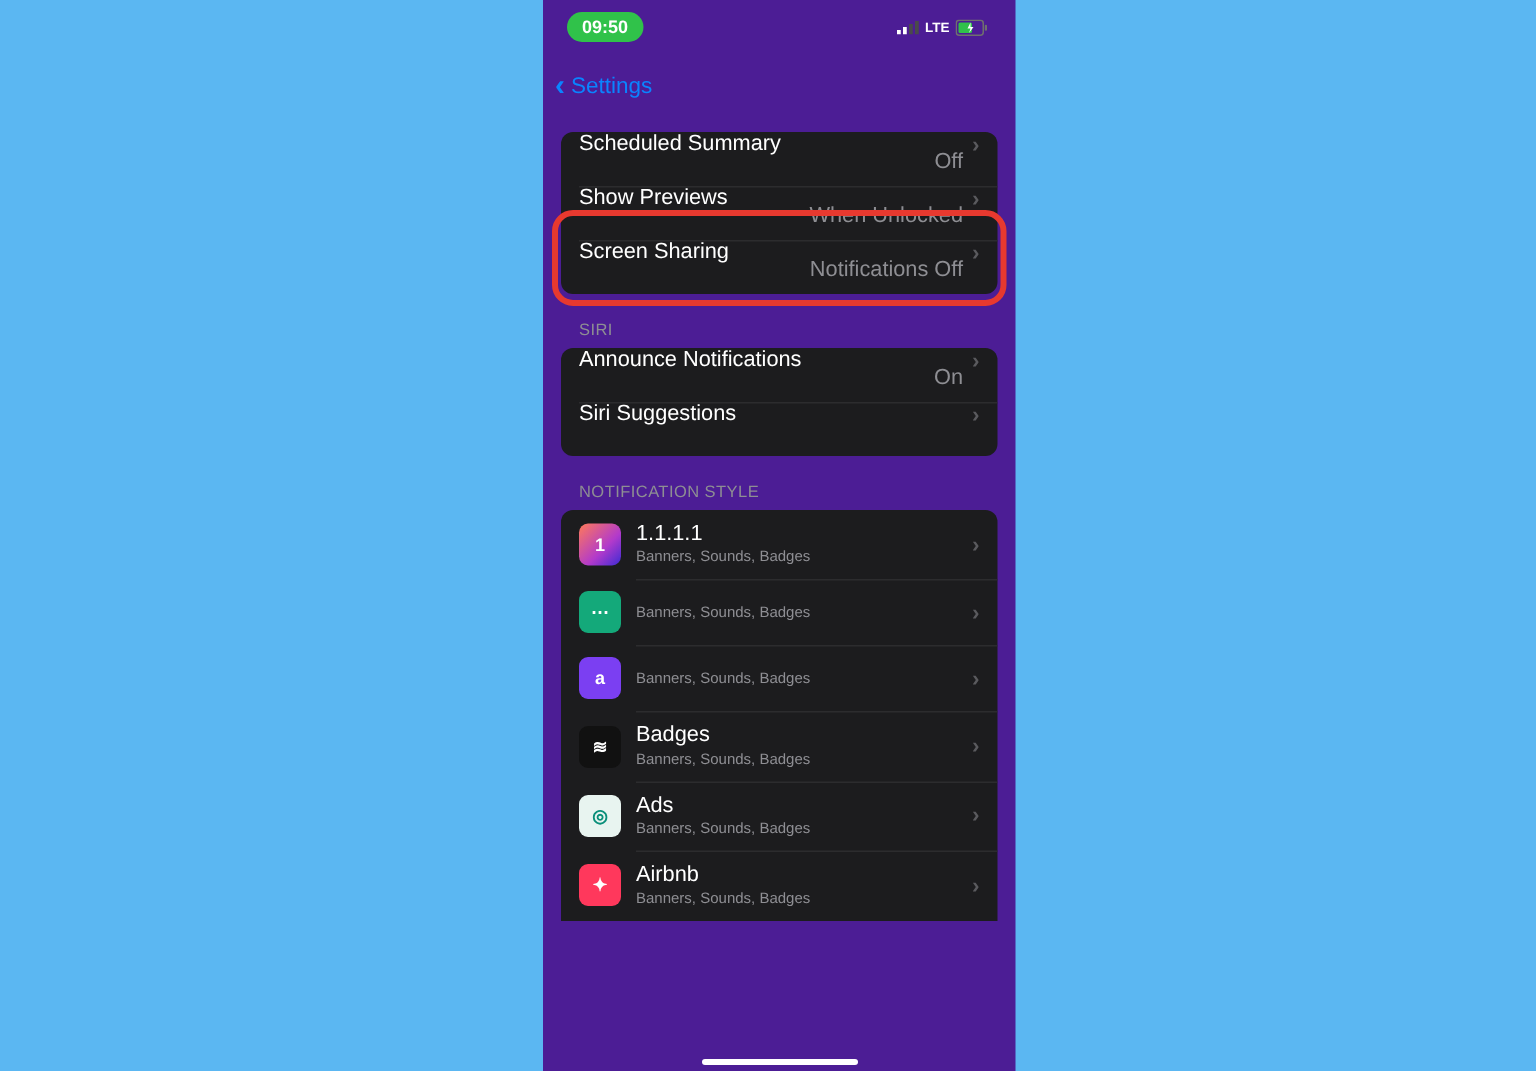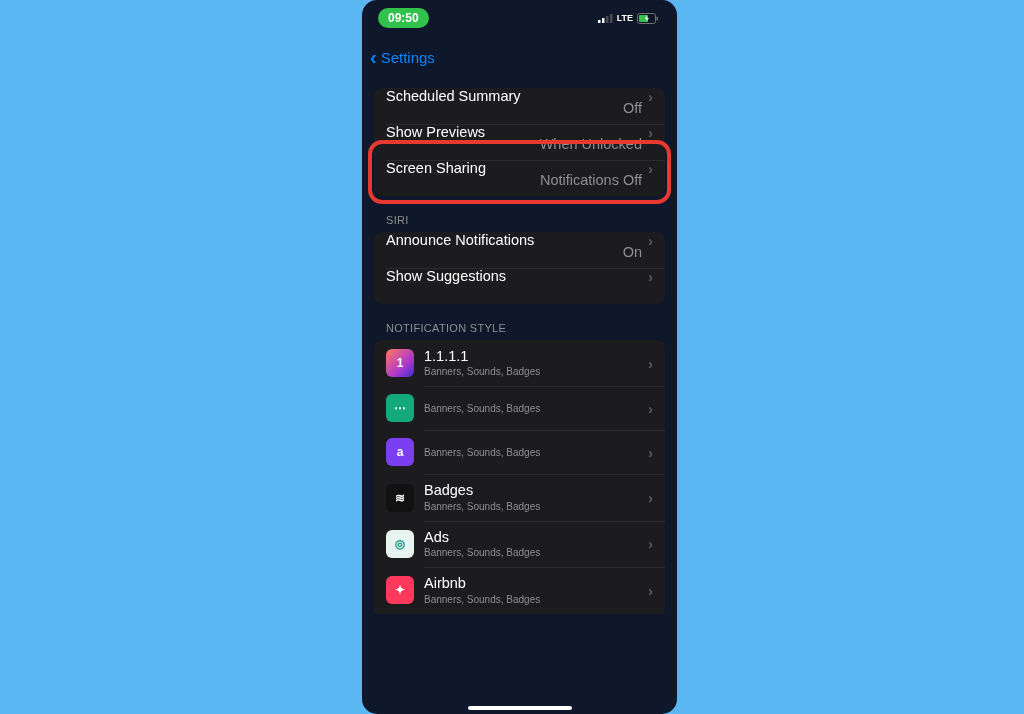--- a/index.html
+++ b/index.html
@@ -10,23 +10,22 @@
     font-family:-apple-system,BlinkMacSystemFont,"Helvetica Neue",Arial,sans-serif;
     overflow:hidden;
     position:relative;
   }
   .phone{
     position:absolute;
     left:362px;
     top:0;
     width:315px;
     height:714px;
-    background:#0f172a;
+    background:#4c1d95;
     overflow:hidden;
-    border-radius:15px;
   }
   
   .statusbar{
     height:36px;
     display:flex;
     align-items:center;
     justify-content:space-between;
     padding:0 18px 0 16px;
   }
   .time-pill{
@@ -237,21 +236,21 @@
       </div>
 
     <div class="section-header">SIRI</div>
     <div class="group" id="siri-group">
         <div class="row">
           <span class="row-label">Announce Notifications</span>
           <span class="row-value">On</span>
           <span class="chevron">›</span>
         </div>
         <div class="row">
-          <span class="row-label">Show Suggestions</span>
+          <span class="row-label">Siri Suggestions</span>
           <span class="chevron">›</span>
         </div>
       </div>
 
     <div class="section-header">NOTIFICATION STYLE</div>
     <div class="group" id="apps-group" style="margin-bottom:0;border-bottom-left-radius:0;border-bottom-right-radius:0;">
         <div class="app-row">
           <div class="app-icon" style="background: linear-gradient(135deg, rgb(255, 122, 89), rgb(178, 58, 203) 60%, rgb(61, 43, 212));">1</div>
           <div class="app-text">
             <div class="app-name">1.1.1.1</div>

